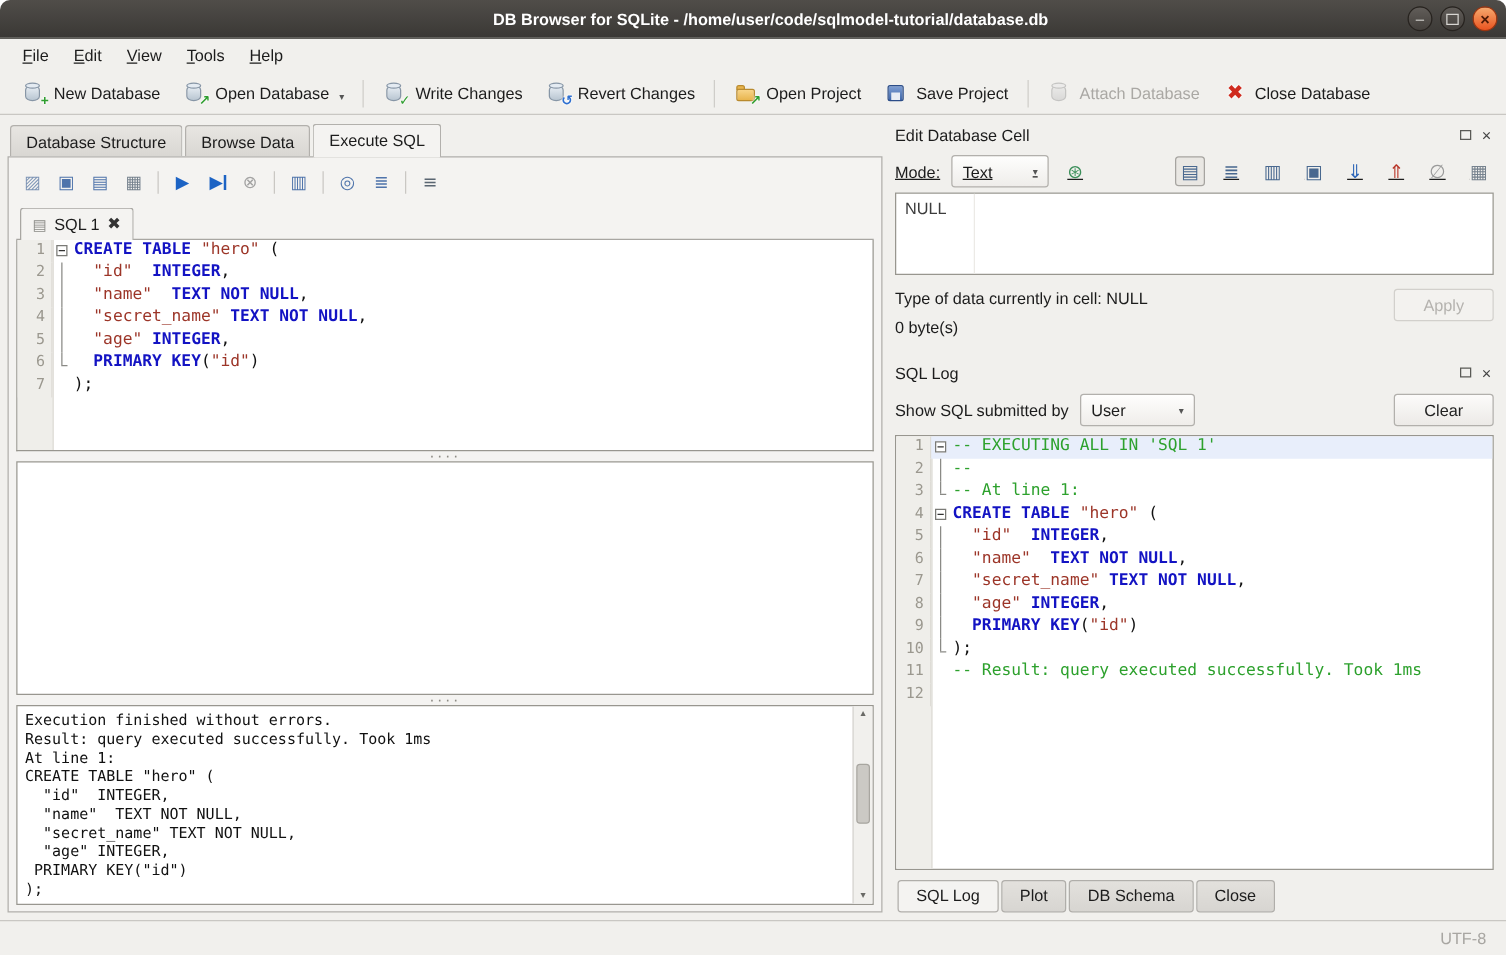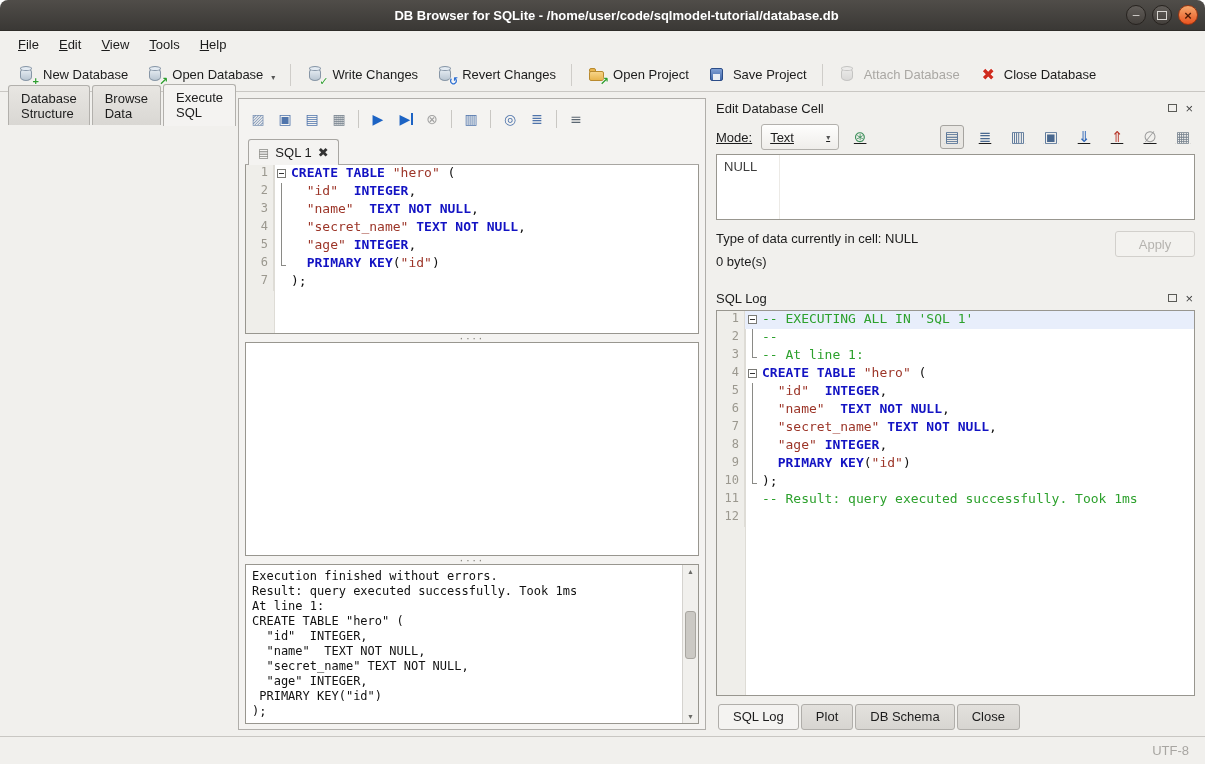--- a/index.html
+++ b/index.html
@@ -34,21 +34,21 @@
   .tico.gray::after{background:#e8e8e6!important;border-color:#9a9996!important;}
   .tico.folder::before{content:"";position:absolute;left:2px;top:6px;width:15px;height:10px;background:linear-gradient(#f7d488,#e8b54e);border:1px solid #b98a2e;border-radius:2px;box-sizing:border-box;}
   .tico.folder::after{content:"";position:absolute;left:2px;top:3px;width:7px;height:4px;background:#e8b54e;border:1px solid #b98a2e;border-radius:2px 2px 0 0;box-sizing:border-box;}
   .tico.floppy::before{content:"";position:absolute;left:3px;top:3px;width:13px;height:13px;background:linear-gradient(#7f9fd4,#3f66a8);border:1px solid #2c4d88;border-radius:2px;box-sizing:border-box;}
   .tico.floppy::after{content:"";position:absolute;left:6px;top:9px;width:7px;height:6px;background:#e9edf4;box-sizing:border-box;}
   .badge{position:absolute;right:-3px;bottom:-3px;font-size:11px;font-weight:bold;line-height:1;text-shadow:0 0 2px #fff,0 0 2px #fff;}
   .tico.xonly .badge{font-size:16px;right:2px;bottom:1px;}
 
   
   .content{flex:1;display:flex;min-height:0;}
-  .left{flex:0 0 700px;display:flex;flex-direction:row;padding:6px 0 6px 6px;min-width:0;}
+  .left{flex:0 0 700px;display:flex;flex-direction:column;padding:6px 0 6px 6px;min-width:0;}
   .right{flex:1;display:flex;flex-direction:column;padding:6px 10px;min-width:0;}
 
   
   .main-tabs{display:flex;height:27px;flex:0 0 27px;align-items:flex-end;padding-left:2px;}
   .mtab{padding:5px 12px 4px;background:linear-gradient(#e8e6e2,#d9d7d3);border:1px solid #b2b0ac;border-bottom:none;
     border-radius:3px 3px 0 0;margin-right:2px;position:relative;}
   .mtab.active{background:#f4f3f1;margin-bottom:-1px;padding-bottom:6px;z-index:2;}
   .left-body{flex:1;background:#f4f3f1;border:1px solid #b0aeaa;display:flex;flex-direction:column;padding:5px 6px;min-height:0;}
 
   
@@ -360,20 +360,29 @@
       </div>
 
       <div class="panel-header mt">
         <span class="ph-title">SQL Log</span>
         <span class="ph-icons">
           <span class="float-ic"></span>
           <span class="close-ic"></span>
         </span>
       </div>
 
+      <div class="filter-row">
+        <span>Show SQL submitted by</span>
+        <div class="combo user">
+          <span>User</span>
+          <span class="arrow"></span>
+        </div>
+        <span class="spacer"></span>
+        <button class="btn">Clear</button>
+      </div>
 
       <div class="editor log-pane">
         <div class="gutter-bg"></div>
         <div id="log-editor-code">
             <div class="crow cur">
               <span class="ln">1</span>
               <span class="fold minus"></span>
               <span class="cl"><span class="tok-cm">-- EXECUTING ALL IN 'SQL 1'</span></span>
             </div>
             <div class="crow">

